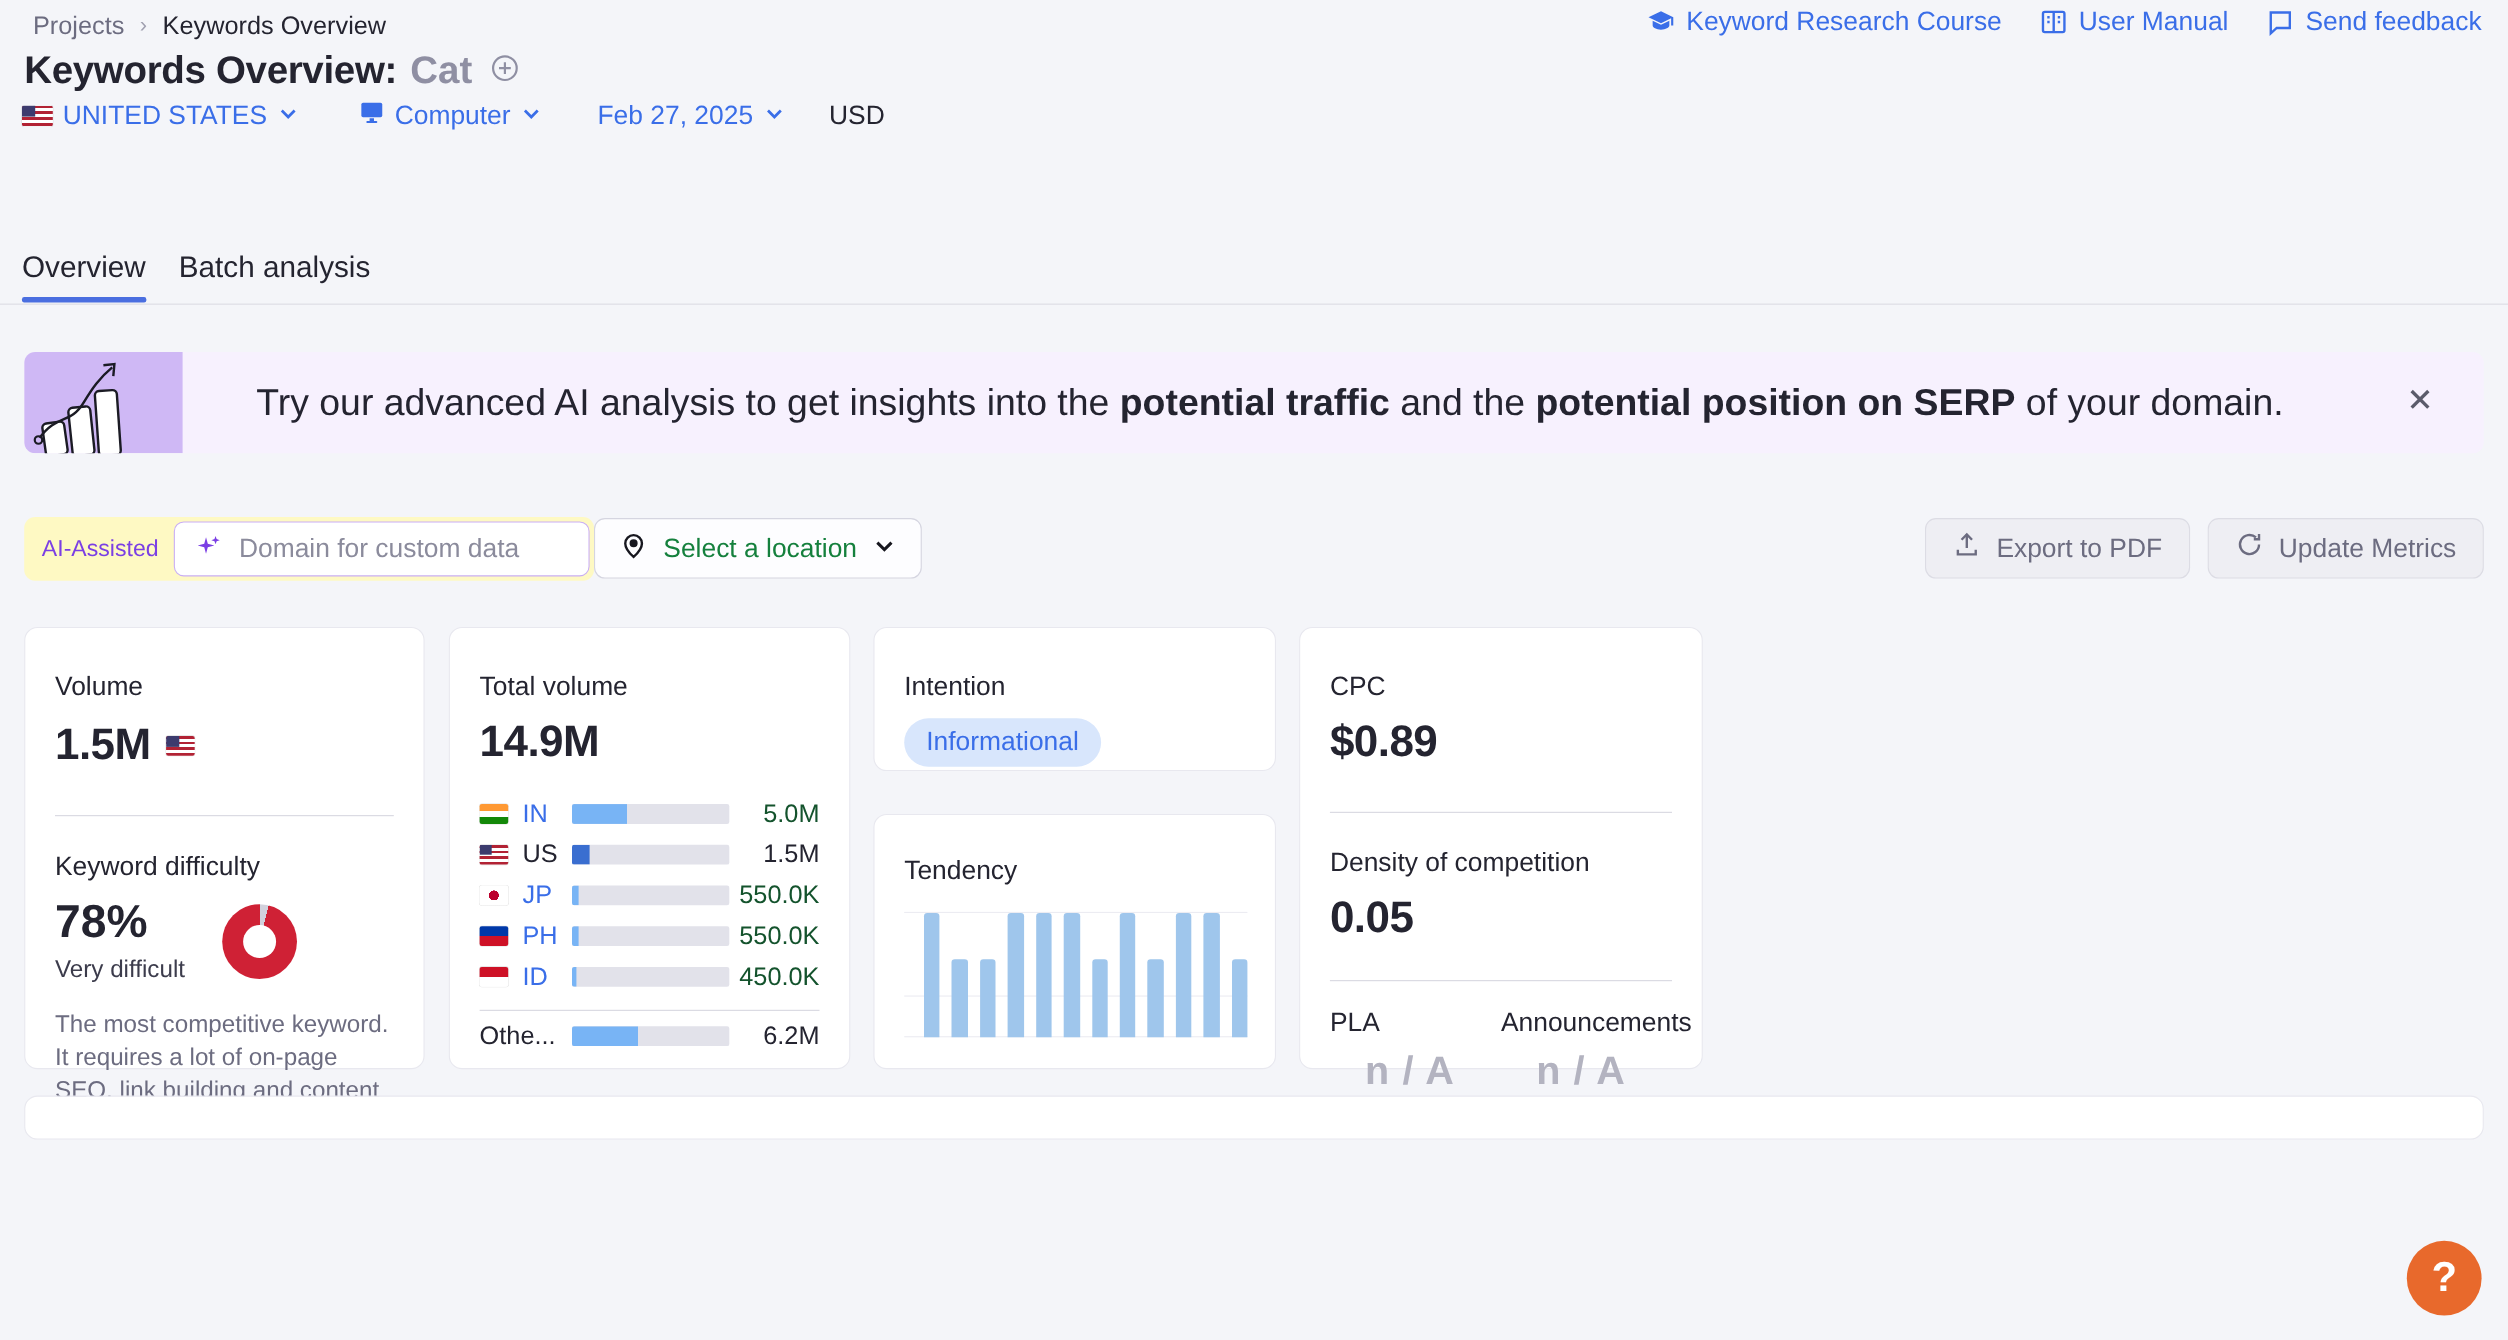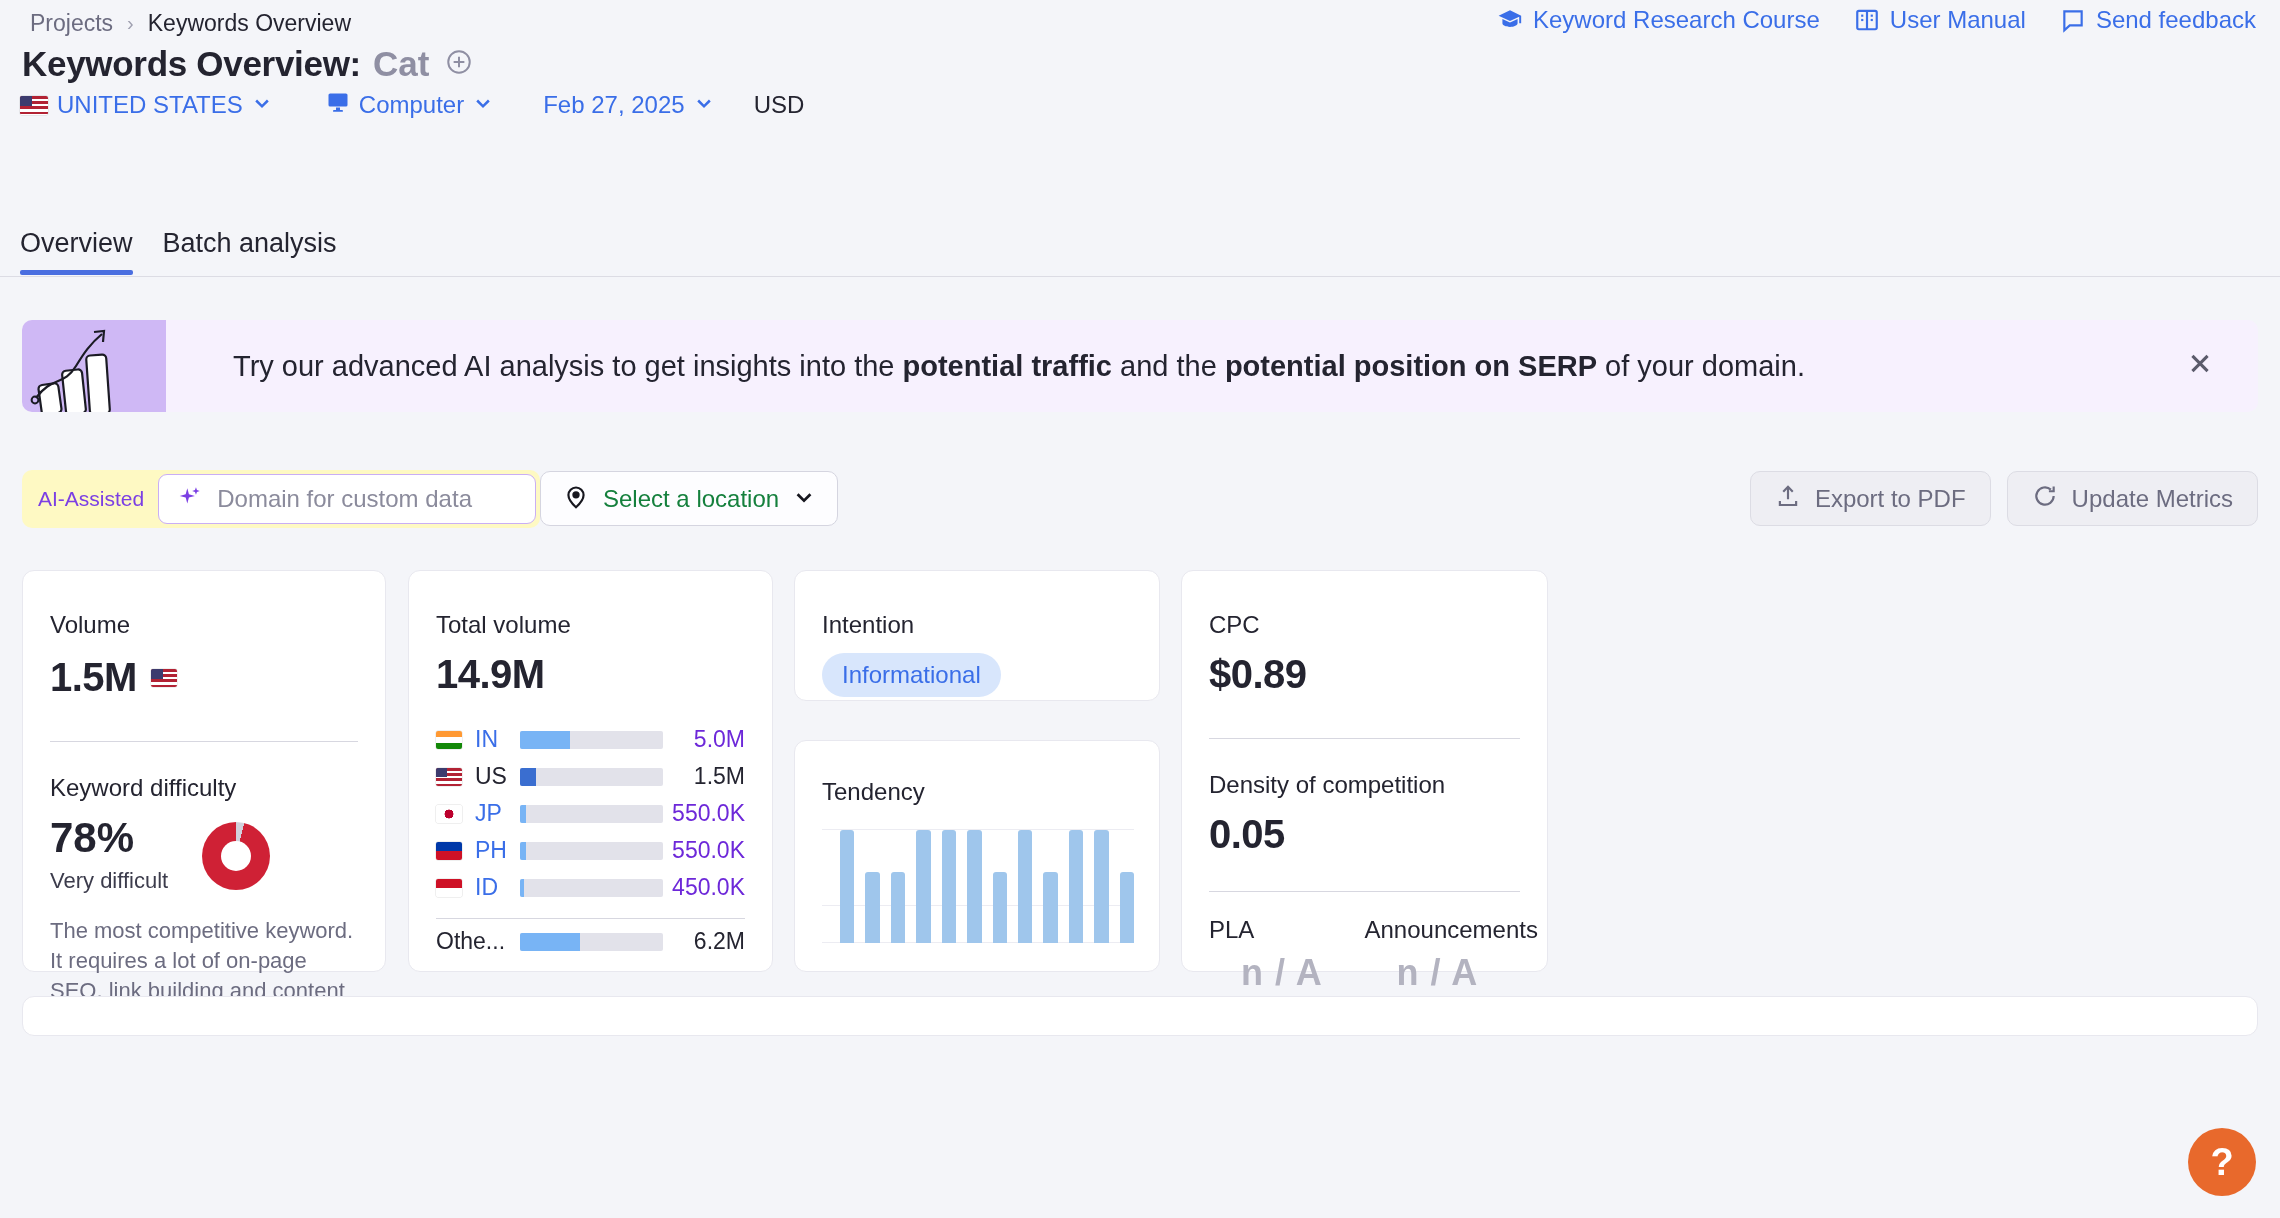--- a/index.html
+++ b/index.html
@@ -87,21 +87,21 @@
     background: #f7f1fe;
     border-radius: 10px;
     display: flex; align-items: center;
     overflow: hidden;
   }
   .banner-art {
     width: 144px; height: 92px; background: #cfb8f5;
     flex: 0 0 144px; position: relative;
   }
   .banner-text {
-    margin-left: 67px; font-size: 29px; color: #242430;
+    margin-left: 67px; font-size: 34px; color: #242430;
   }
   .banner-text b { font-weight: bold; }
   .banner-close {
     position: absolute; right: 44px; top: 50%; transform: translateY(-50%);
     color: #5b5b6b; font-size: 30px; line-height: 1;
   }
 
   
   .toolbar {
     position: absolute; left: 22px; top: 470px; right: 22px; height: 58px;
@@ -177,21 +177,21 @@
   }
   .tv-flag { width: 26px; height: 18px; border-radius: 2px; flex: 0 0 26px;
              box-shadow: 0 0 0 0.5px rgba(0,0,0,.13); overflow:hidden; position: relative; }
   .tv-cc { width: 58px; padding-left: 13px; font-size: 23px; color: #3a6ee8; }
   .tv-bar {
     flex: 0 0 143px; height: 18px; background: #e2e2ea; border-radius: 2px;
     position: relative; overflow: hidden;
   }
   .tv-bar > i { position: absolute; left: 0; top: 0; bottom: 0; background: #78b4f5; display: block; }
   .tv-bar.dark > i { background: #3a6ed0; }
-  .tv-val-cell { flex: 1; text-align: right; font-size: 23px; color: #6d28d9; }
+  .tv-val-cell { flex: 1; text-align: right; font-size: 23px; color: #14532d; }
   .tv-row.current .tv-cc, .tv-row.current .tv-val-cell { color: #242430; }
   .tv-other-rule { height:1px; background:#d7d7e0; margin: 12px 0 4px 0; }
   .tv-other-label { width: 84px; font-size: 23px; color: #242430; }
   .tv-row.other .tv-val-cell { color: #242430; }
 
   
   .card-int { left: 772px; top: 0; width: 366px; height: 131px; }
   .int-inner { padding: 40px 27px 0 27px; }
   .pill {
     display: inline-block; margin-top: 14px;

